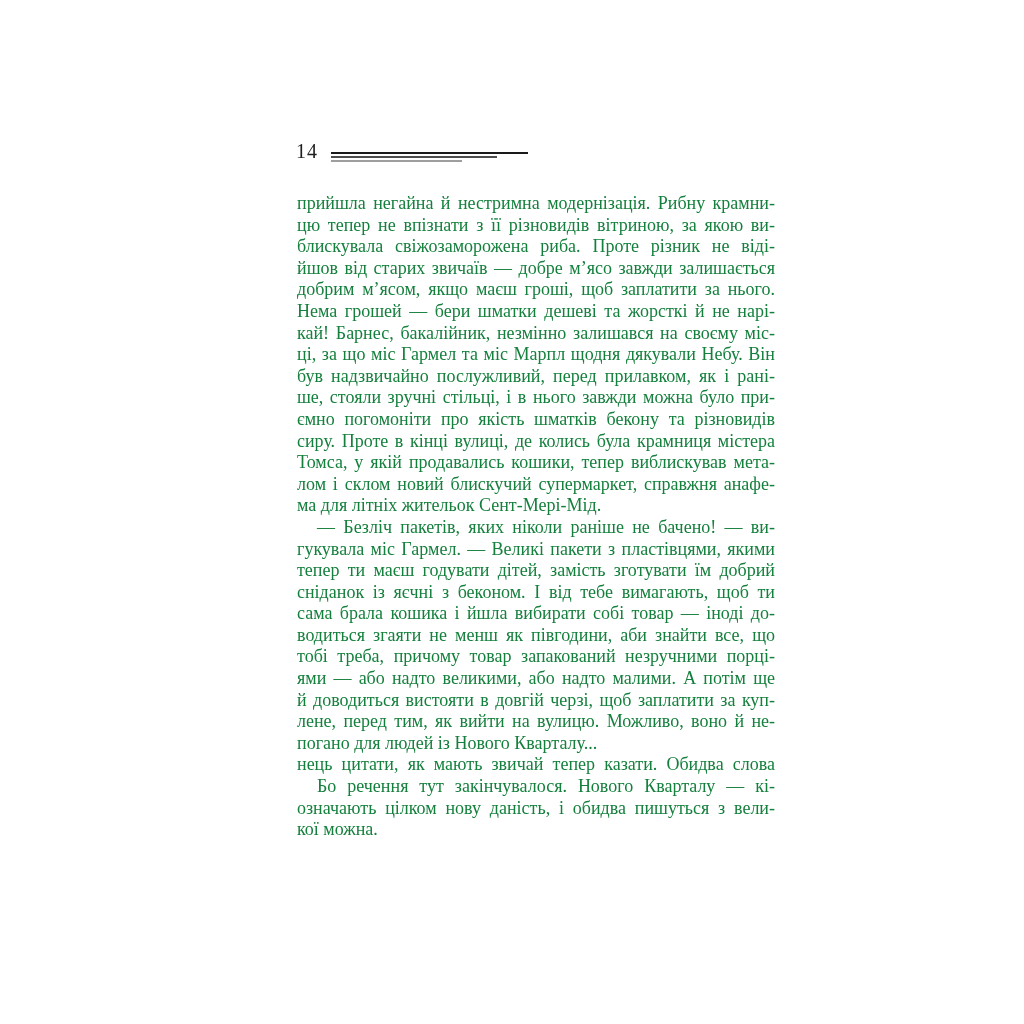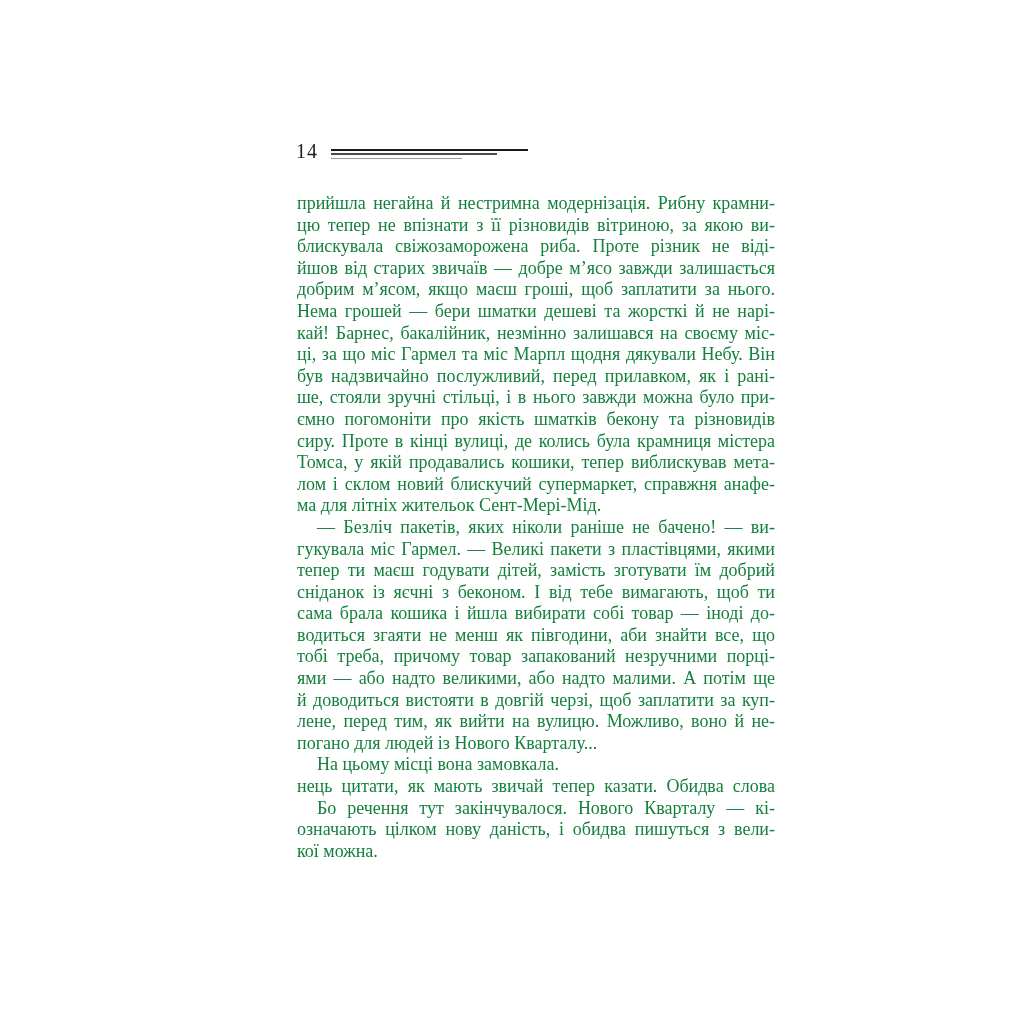--- a/index.html
+++ b/index.html
@@ -13,21 +13,21 @@
     height: 1024px;
     background: #ffffff;
     overflow: hidden;
     font-family: "Liberation Serif", "DejaVu Serif", serif;
   }
   .header {
     position: absolute;
     left: 296px;
     top: 140px;
     display: flex;
-    align-items: center;
+    align-items: flex-end;
   }
   .pagenum {
     font-size: 20px;
     line-height: 22px;
     color: #1e1e1e;
     letter-spacing: 1px;
   }
   .rule {
     margin-left: 13px;
     margin-top: 6px;
@@ -93,22 +93,19 @@
         <div class="line">сніданок із яєчні з беконом. І від тебе вимагають, щоб ти</div>
         <div class="line">сама брала кошика і йшла вибирати собі товар — іноді до-</div>
         <div class="line">водиться згаяти не менш як півгодини, аби знайти все, що</div>
         <div class="line">тобі треба, причому товар запакований незручними порці-</div>
         <div class="line">ями — або надто великими, або надто малими. А потім ще</div>
         <div class="line">й доводиться вистояти в довгій черзі, щоб заплатити за куп-</div>
         <div class="line">лене, перед тим, як вийти на вулицю. Можливо, воно й не-</div>
         <div class="line last">погано для людей із Нового Кварталу...</div>
       </div>
       <div class="para">
-        <div class="line last first-indent">На цьому місці вона замовкала.</div>
-      </div>
-      <div class="para">
         <div class="line">нець цитати, як мають звичай тепер казати. Обидва слова</div>
         <div class="line first-indent">Бо речення тут закінчувалося. Нового Кварталу — кі-</div>
         <div class="line">означають цілком нову даність, і обидва пишуться з вели-</div>
         <div class="line last">кої можна.</div>
       </div>
     </div>
 </div>
 
 </body></html>

